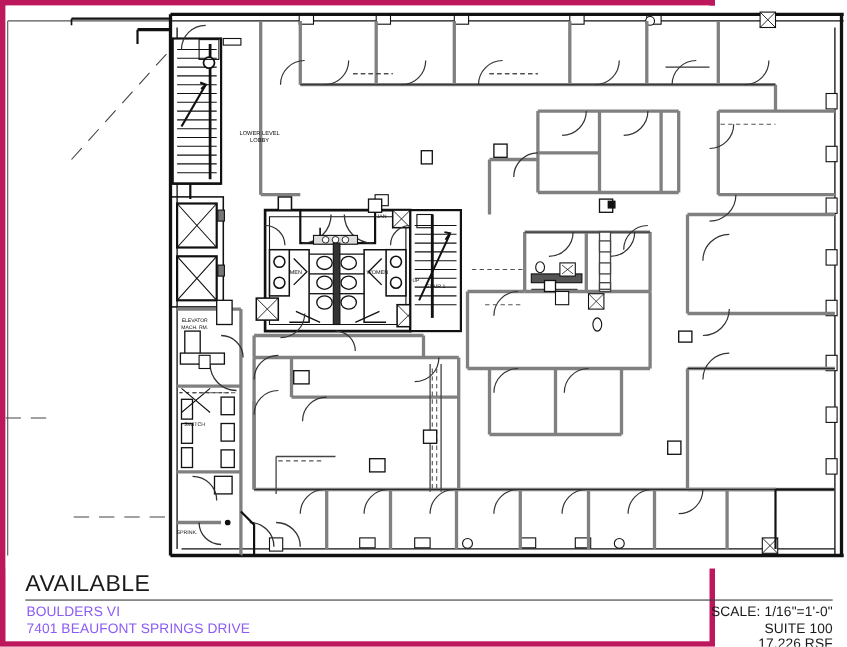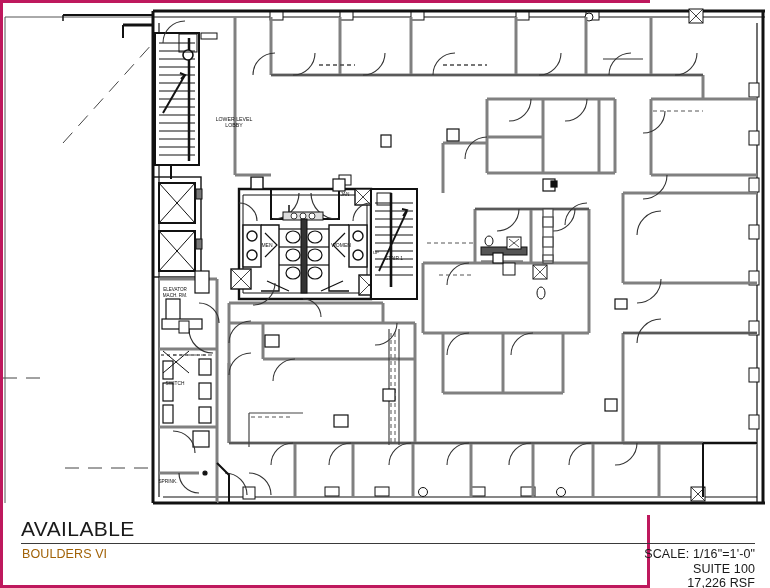--- a/index.html
+++ b/index.html
@@ -1,29 +1,29 @@
 <!DOCTYPE html>
 <html><head>
 <meta charset="utf-8">
 <style>
   html,body{margin:0;padding:0;background:#ffffff;}
   body{width:770px;height:588px;overflow:hidden;
        font-family:"Liberation Sans","DejaVu Sans",sans-serif;color:#111;}
   #sheet{position:relative;width:650px;height:588px;background:#fff;
-         border:3px solid #be185d;box-sizing:border-box;}
+         border:5px solid #be185d;box-sizing:border-box;}
   #planwrap{position:absolute;left:0;top:0;width:770px;height:512px;}
   svg#plan{display:block;width:770px;height:512px;}
   
   #footer{position:absolute;left:0;top:508px;width:770px;height:80px;}
   #rule{position:absolute;left:18px;top:32px;width:734px;height:0;
         border-top:1px solid #3a3a3a;}
   #available{position:absolute;left:18px;top:6px;font-size:21px;
              letter-spacing:.4px;font-weight:400;color:#1a1a1a;line-height:24px;}
   #addr{position:absolute;left:19px;top:36px;font-size:12.5px;line-height:14.6px;
-        color:#a16207;letter-spacing:.1px;}
+        color:#8b5cf6;letter-spacing:.1px;}
   #addr div{white-space:nowrap;}
   #meta{position:absolute;right:18px;top:36px;font-size:12.5px;line-height:14.6px;
         color:#1a1a1a;text-align:right;letter-spacing:.1px;}
   #meta div{white-space:nowrap;}
   
   .ptxt{font-family:"Liberation Sans","DejaVu Sans",sans-serif;fill:#111;}
 </style>
 </head>
 <body>
 
@@ -457,20 +457,21 @@
   </svg>
   </div>
 
   <div id="footer">
     <div id="rule"></div>
 
     <div id="available">AVAILABLE</div>
 
     <div id="addr">
       <div>BOULDERS VI</div>
+      <div>7401 BEAUFONT SPRINGS DRIVE</div>
     </div>
 
     <div id="meta">
       <div>SCALE:  1/16"=1'-0"</div>
       <div>SUITE 100</div>
       <div>17,226 RSF</div>
     </div>
   </div>
 
 </div>

